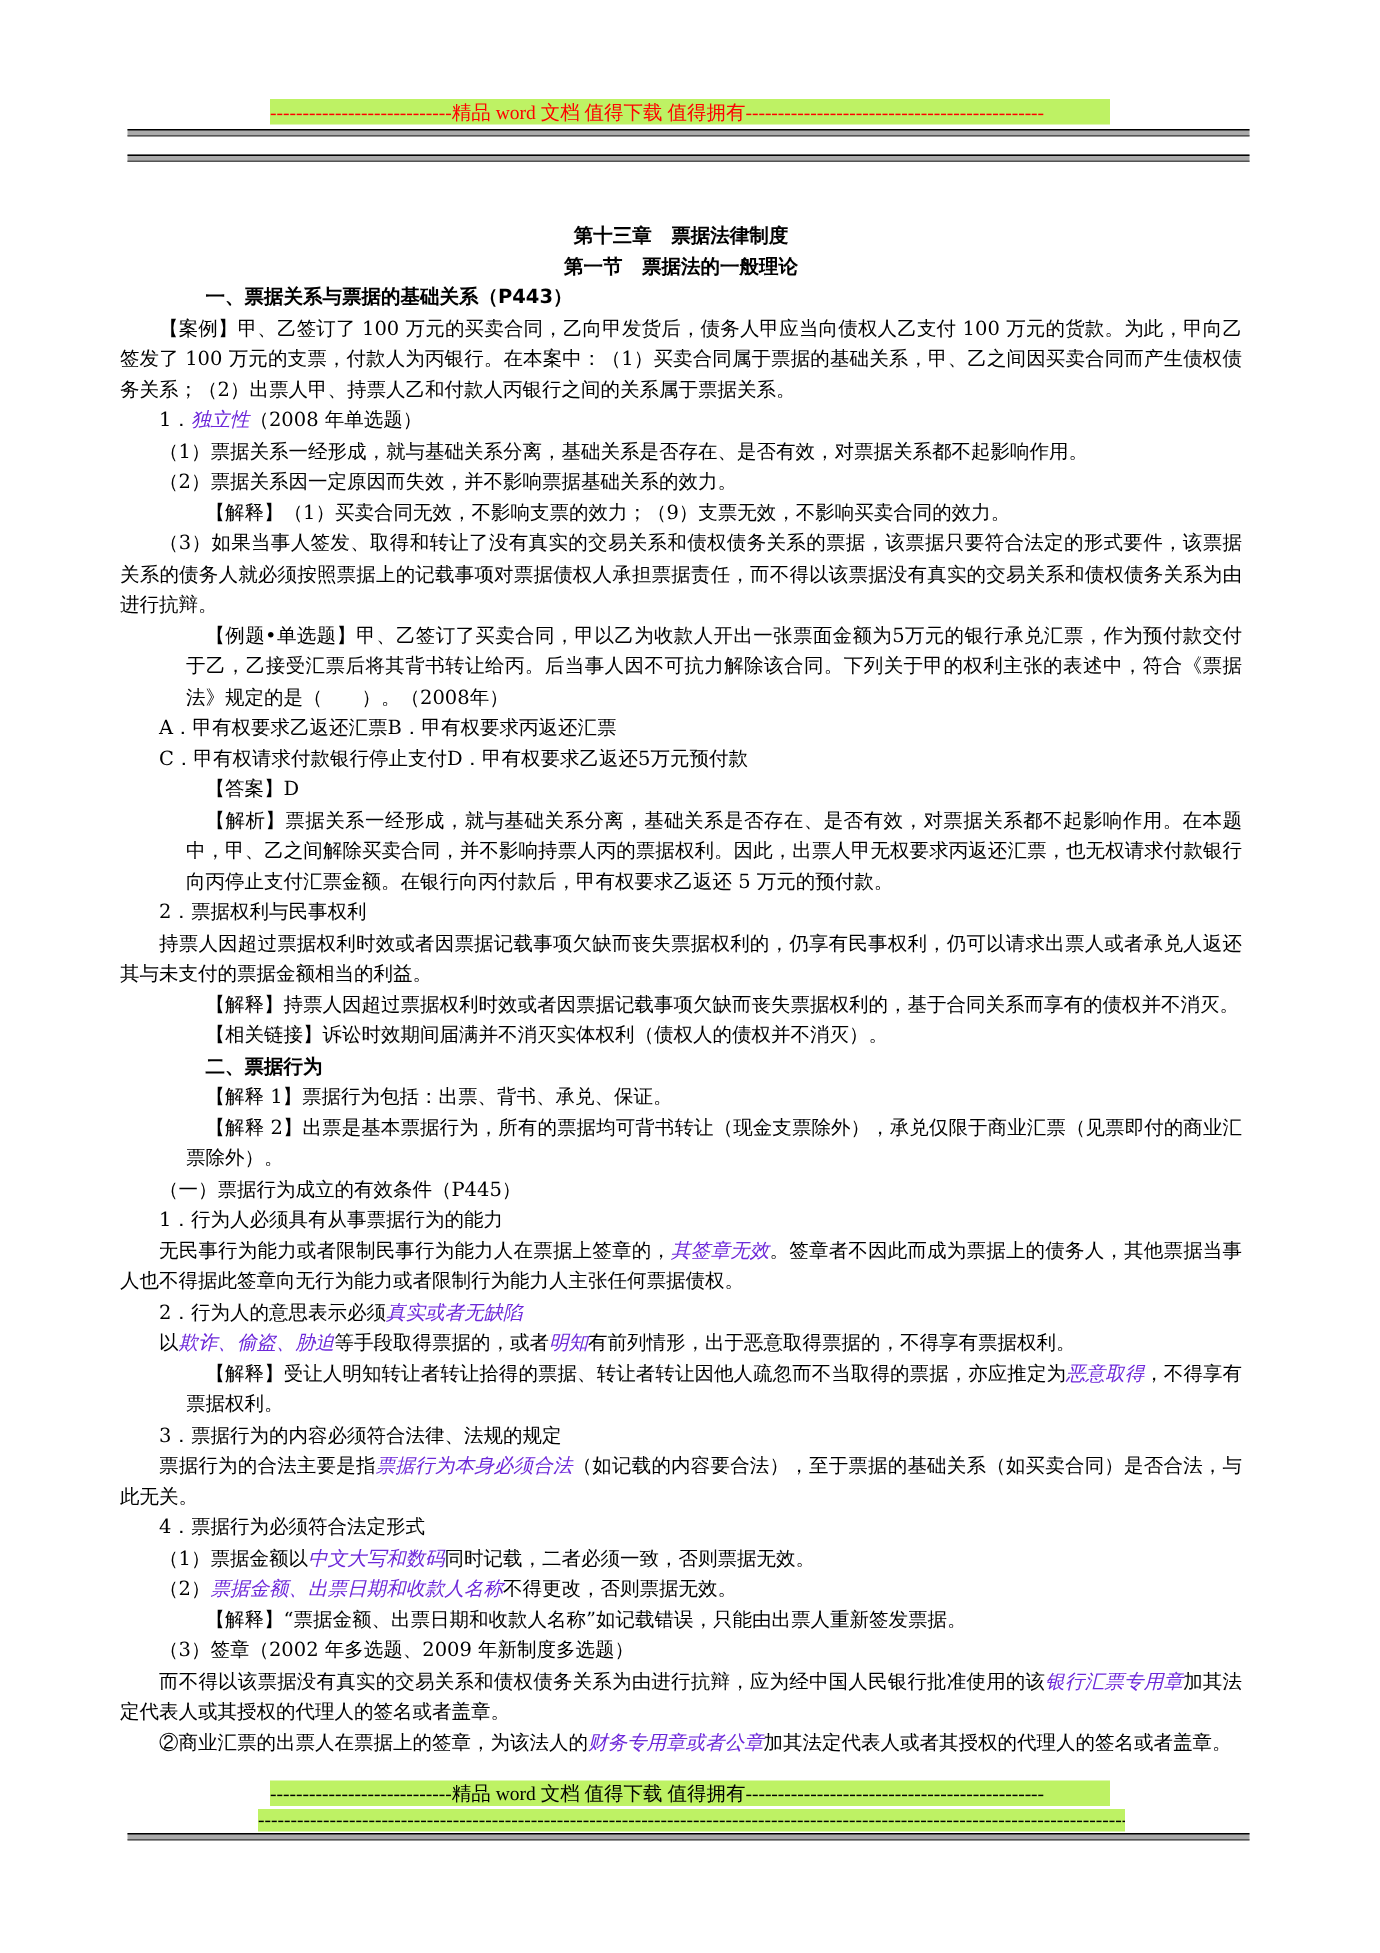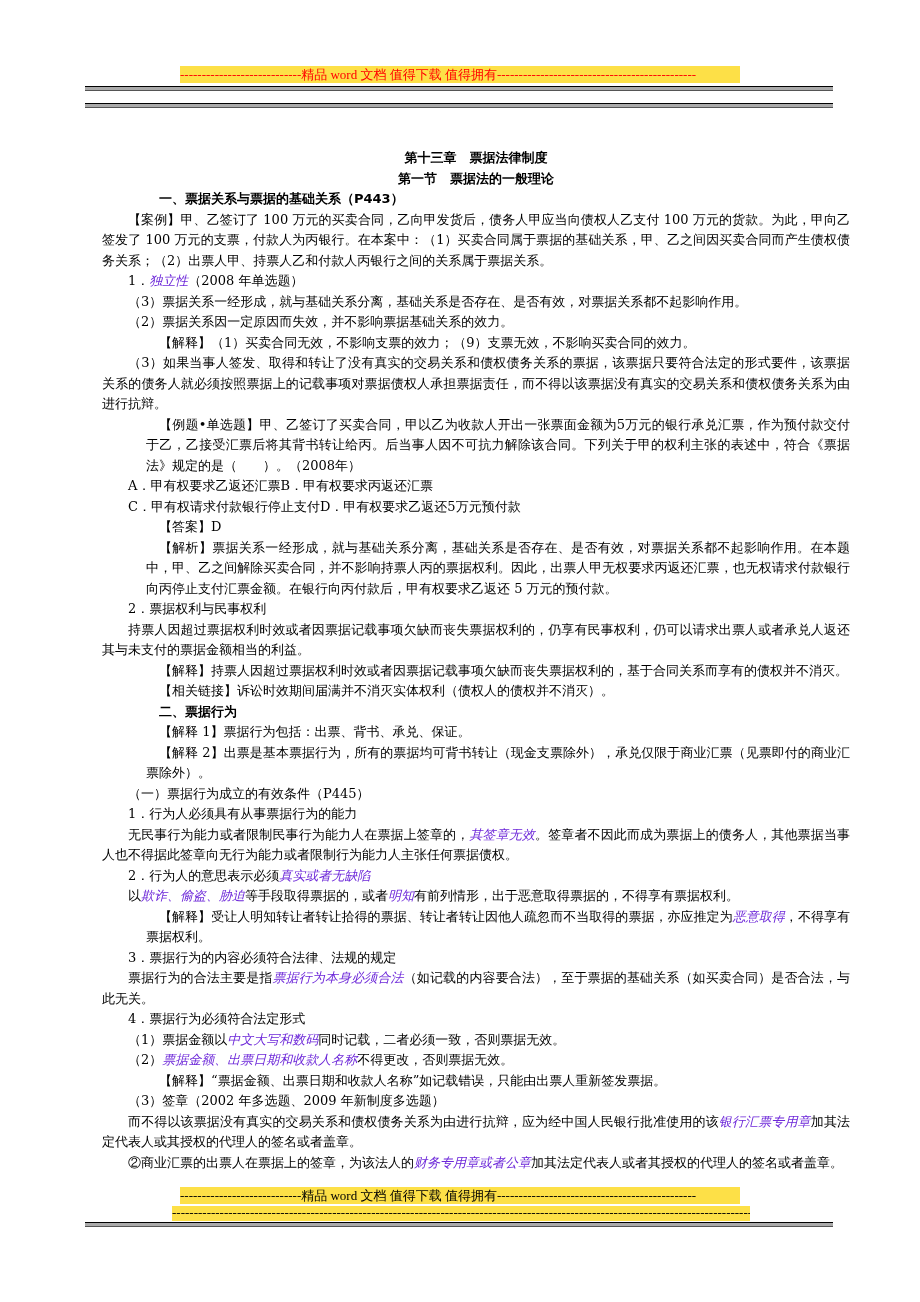--- a/index.html
+++ b/index.html
@@ -1,29 +1,29 @@
 <!DOCTYPE html>
 <html><head>
   <meta charset="utf-8">
   <style>
     html, body { margin: 0; padding: 0; background: #ffffff; }
     body { width: 920px; height: 1302px; position: relative; overflow: hidden;
       font-family: "DejaVu Serif", "Liberation Serif", serif; color: #000; }
     .banner { position: absolute; left: 180px; top: 66px; width: 560px; height: 17px;
-      background: #fde047; color: #ff0000; font-size: 13px; line-height: 17px;
+      background: #bef264; color: #ff0000; font-size: 13px; line-height: 17px;
       white-space: nowrap; overflow: hidden; text-align: left;
       font-family: "Liberation Serif", "DejaVu Serif", serif; }
     .banner.bottom { top: 1187px; color: #000; left: 180px; width: 560px; }
     .banner.bottom2 { top: 1206px; left: 172px; width: 578px; color: #000; height: 15px; line-height: 13px; }
     .rule { position: absolute; left: 85px; width: 748px; height: 3px;
       border-top: 1px solid #000; border-bottom: 1px solid #555; background: #aaa; }
     .rule.r1 { top: 86px; }
     .rule.r2 { top: 103px; }
     .rule.r3 { top: 1222px; }
-    .content { position: absolute; left: 102px; top: 148px; width: 748px;
+    .content { position: absolute; left: 80px; top: 148px; width: 748px;
       font-size: 13px; line-height: 20.5px; }
     .content p { margin: 0; text-indent: 2em; text-align: justify; }
     .content p.noindent { text-indent: 1em; margin-left: 44px; }
     .title { text-align: center !important; text-indent: 0 !important; font-weight: bold;
       font-family: "DejaVu Sans", "Liberation Sans", sans-serif; font-size: 13px; }
     .h1 { font-weight: bold; font-family: "DejaVu Sans", "Liberation Sans", sans-serif; }
     .red { color: #6d28d9; font-style: italic; }
   </style>
 </head>
 <body>
@@ -33,21 +33,21 @@
 <div class="rule r2"></div>
 
 <div class="content">
   <p class="title">第十三章　票据法律制度</p>
   <p class="title">第一节　票据法的一般理论</p>
   <p class="h1 noindent">一、票据关系与票据的基础关系（P443）</p>
   <p>【案例】甲、乙签订了 100 万元的买卖合同，乙向甲发货后，债务人甲应当向债权人乙支付 100 万元的货款。为此，甲向乙签发了 100 万元的支票，付款人为丙银行。在本案中：（1）买卖合同属于票据的基础关系，甲、乙之间因买卖合同而产生债权债务关系；（2）出票人甲、持票人乙和付款人丙银行之间的关系属于票据关系。</p>
   <p>
     <span>1．</span><span class="red">独立性</span><span>（2008 年单选题）</span>
   </p>
-  <p>（3）票据关系一经形成，就与基础关系分离，基础关系是否存在、是否有效，对票据关系都不起影响作用。</p>
+  <p>（1）票据关系一经形成，就与基础关系分离，基础关系是否存在、是否有效，对票据关系都不起影响作用。</p>
   <p>（2）票据关系因一定原因而失效，并不影响票据基础关系的效力。</p>
   <p class="noindent">【解释】（1）买卖合同无效，不影响支票的效力；（9）支票无效，不影响买卖合同的效力。</p>
   <p>（3）如果当事人签发、取得和转让了没有真实的交易关系和债权债务关系的票据，该票据只要符合法定的形式要件，该票据关系的债务人就必须按照票据上的记载事项对票据债权人承担票据责任，而不得以该票据没有真实的交易关系和债权债务关系为由进行抗辩。</p>
   <p class="noindent">【例题•单选题】甲、乙签订了买卖合同，甲以乙为收款人开出一张票面金额为5万元的银行承兑汇票，作为预付款交付于乙，乙接受汇票后将其背书转让给丙。后当事人因不可抗力解除该合同。下列关于甲的权利主张的表述中，符合《票据法》规定的是（　　）。（2008年）</p>
   <p>A．甲有权要求乙返还汇票B．甲有权要求丙返还汇票</p>
   <p>C．甲有权请求付款银行停止支付D．甲有权要求乙返还5万元预付款</p>
   <p class="noindent">【答案】D</p>
   <p class="noindent">【解析】票据关系一经形成，就与基础关系分离，基础关系是否存在、是否有效，对票据关系都不起影响作用。在本题中，甲、乙之间解除买卖合同，并不影响持票人丙的票据权利。因此，出票人甲无权要求丙返还汇票，也无权请求付款银行向丙停止支付汇票金额。在银行向丙付款后，甲有权要求乙返还 5 万元的预付款。</p>
   <p>2．票据权利与民事权利</p>
   <p>持票人因超过票据权利时效或者因票据记载事项欠缺而丧失票据权利的，仍享有民事权利，仍可以请求出票人或者承兑人返还其与未支付的票据金额相当的利益。</p>

